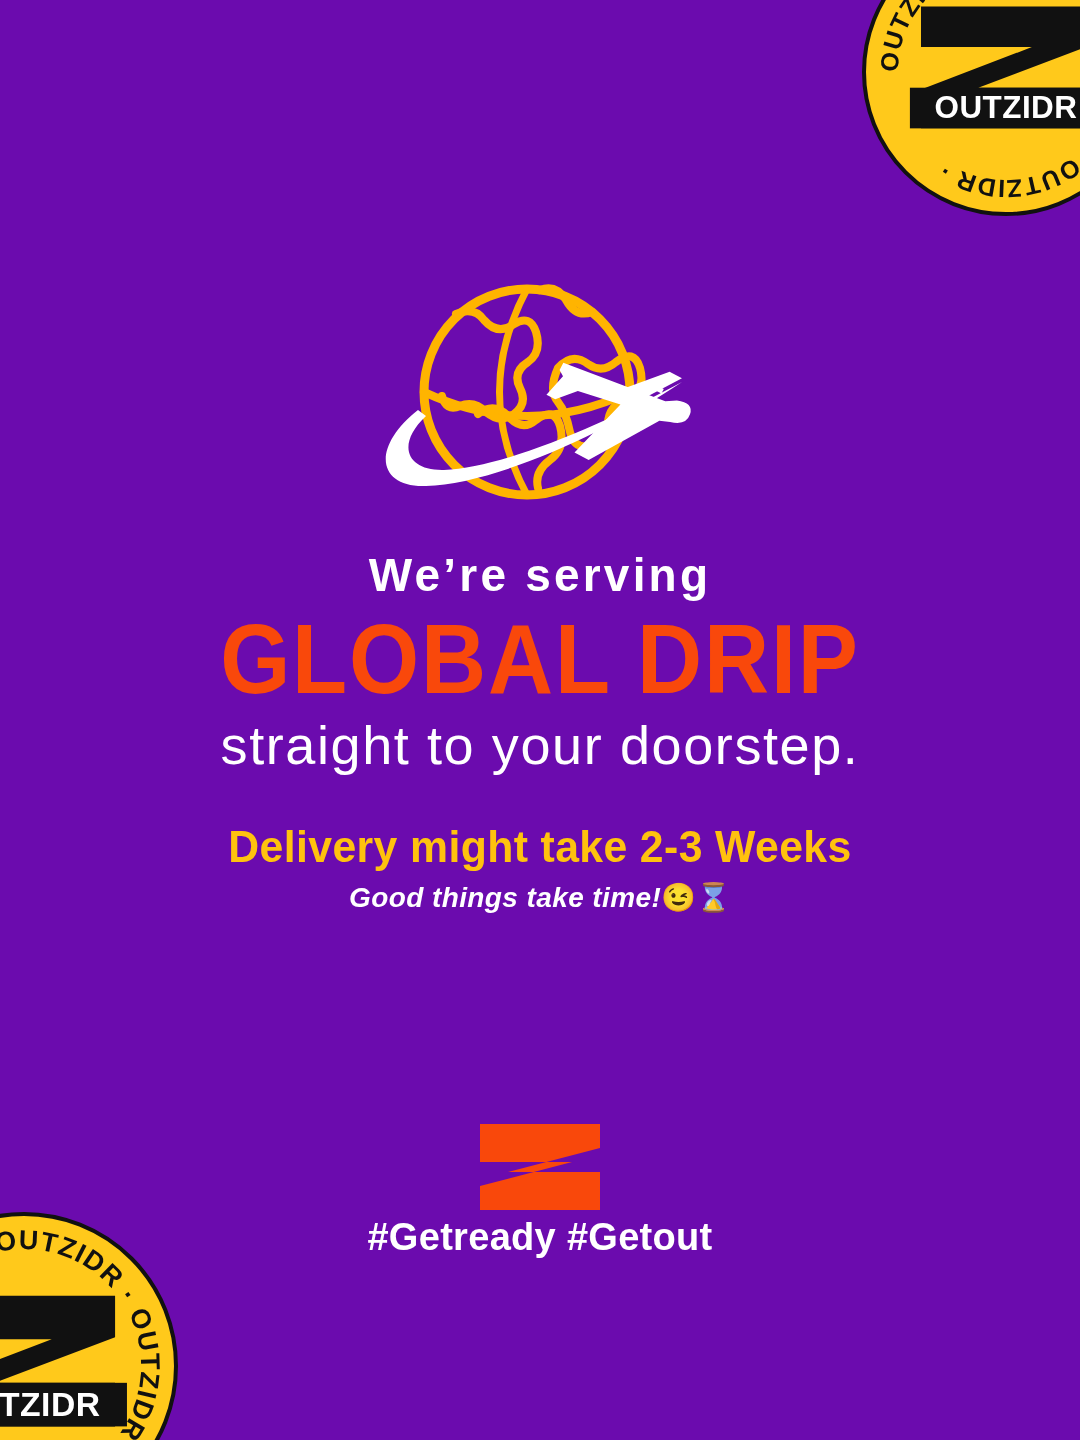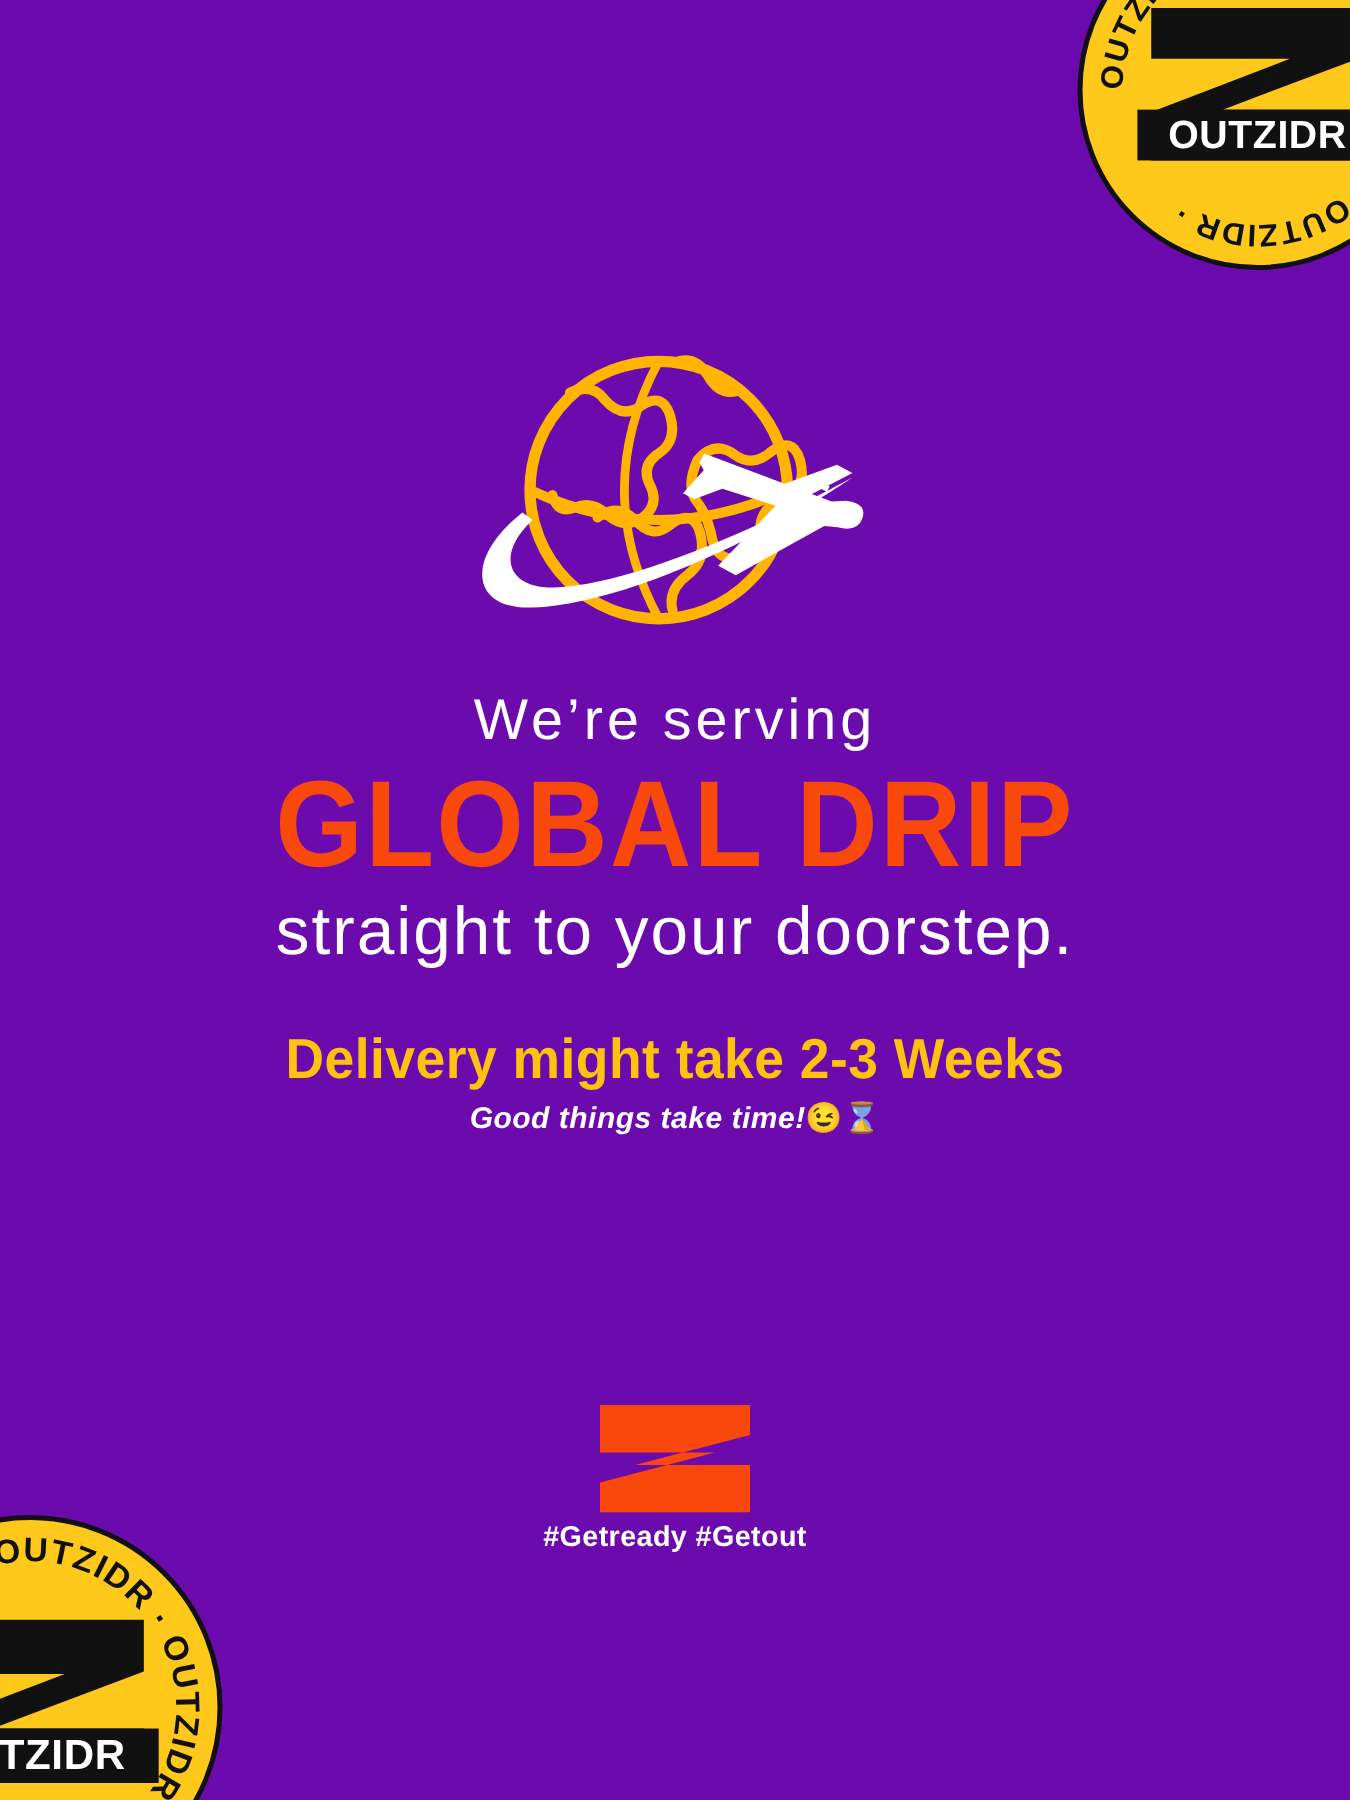--- a/index.html
+++ b/index.html
@@ -81,21 +81,21 @@
   .center-col {
     position: absolute;
     left: 0;
     right: 0;
     text-align: center;
   }
   #kicker {
     top: 552px;
     color: #ffffff;
     font-size: 46px;
-    font-weight: 400;
+    font-weight: 700;
     letter-spacing: 3.2px;
     line-height: 1;
   }
   #headline {
     top: 608px;
     color: #F9480B;
     font-size: 98px;
     font-weight: bold;
     letter-spacing: 2px;
     line-height: 1.05;
@@ -118,21 +118,21 @@
     font-weight: bold;
     letter-spacing: 0.4px;
     line-height: 1.1;
     transform: scaleX(0.95);
     transform-origin: center top;
     white-space: nowrap;
   }
   #tagline {
     top: 881px;
     color: #ffffff;
-    font-size: 24px;
+    font-size: 28px;
     font-weight: bold;
     font-style: italic;
     letter-spacing: 0.4px;
     line-height: 1.2;
   }
   .emoji {
     font-style: normal;
     font-weight: normal;
     letter-spacing: 0;
   }
@@ -143,21 +143,21 @@
     left: 50%;
     top: 1124px;
     transform: translateX(-50%);
     width: 120px;
     height: 86px;
   }
   #footer-logo svg { width: 100%; height: 100%; display: block; }
   #hashtags {
     top: 1218px;
     color: #ffffff;
-    font-size: 23px;
+    font-size: 38px;
     font-weight: bold;
     letter-spacing: 0.3px;
     line-height: 1;
   }
 </style>
 </head>
 <body>
 
 <div id="poster">
 

